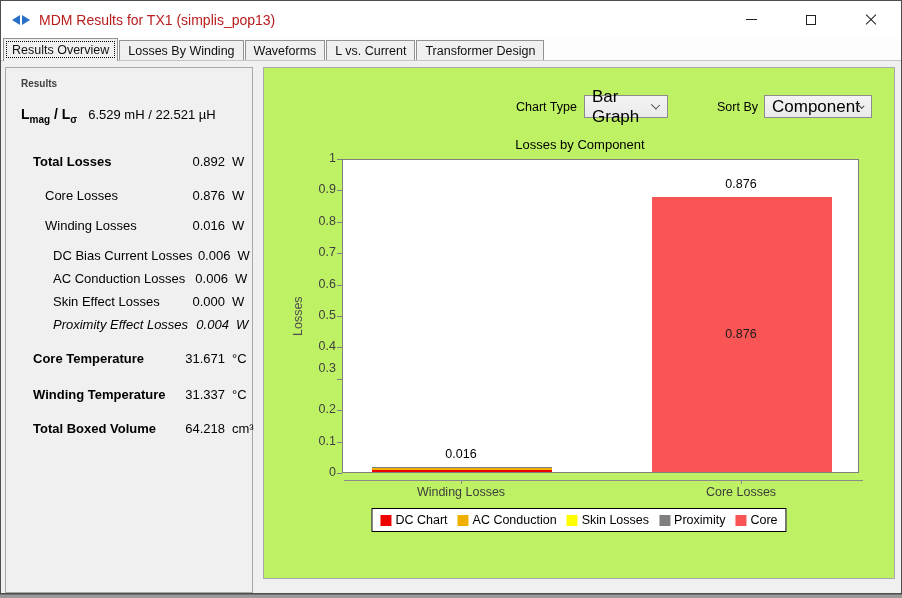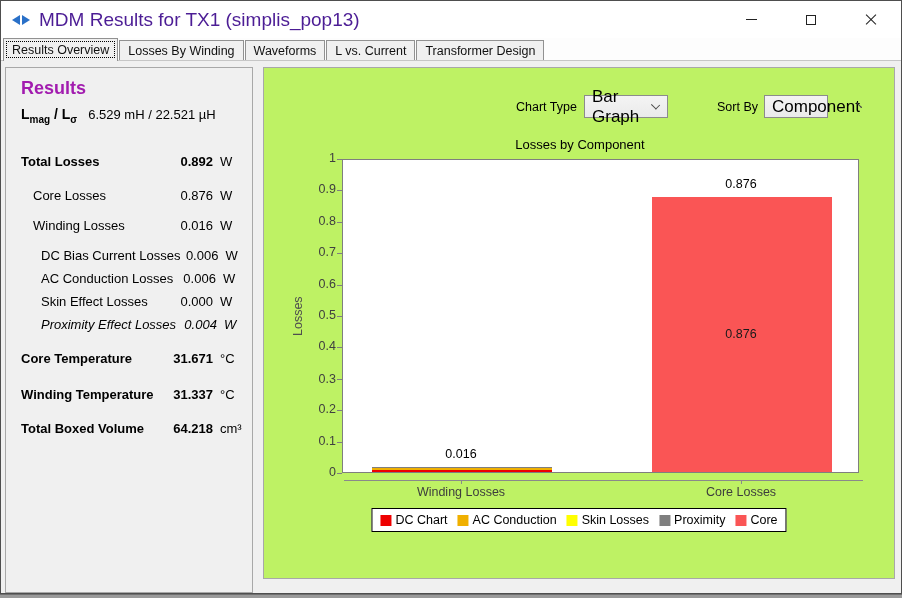--- a/index.html
+++ b/index.html
@@ -16,21 +16,21 @@
   .desktop-sliver { height:4px; background:#9a9a9a; border-top:1px solid #6f6f6f; }
 
   
   .titlebar {
     position:absolute; left:0; top:0; width:100%; height:37px;
     background:#ffffff; display:flex; align-items:center;
   }
   .app-icon { display:flex; align-items:center; margin-left:11px; margin-right:9px; }
   .tri-l { width:0;height:0;border-top:5px solid transparent;border-bottom:5px solid transparent;border-right:8px solid #2a70c8; margin-right:2px;}
   .tri-r { width:0;height:0;border-top:5px solid transparent;border-bottom:5px solid transparent;border-left:8px solid #2a70c8;}
-  .win-title { font-size:19px; color:#4c1d95; }
+  .win-title { font-size:14px; color:#b91c1c; }
   .winbtns { margin-left:auto; display:flex; height:100%; }
   .winbtn { width:60px; height:100%; display:flex; align-items:center; justify-content:center; cursor:default; }
   .glyph-min { width:11px; height:1px; background:#222; }
   .glyph-max { width:10px; height:10px; border:1px solid #222; }
   .glyph-close { position:relative; width:12px; height:12px; }
   .glyph-close::before,.glyph-close::after{
     content:""; position:absolute; left:-1px; top:5px; width:14px; height:1px; background:#222;
   }
   .glyph-close::before{ transform:rotate(45deg);} .glyph-close::after{ transform:rotate(-45deg);}
 
@@ -48,33 +48,33 @@
   .tab.active {
     height:23px; margin-bottom:-1px; z-index:3; position:relative;
     outline:1px dotted #000; outline-offset:-4px;
   }
 
   
   .results-panel {
     position:absolute; left:4px; top:66px; width:248px; height:526px;
     border:1px solid #a8a8a8; background:#f0f0f0;
   }
-  .results-heading { position:absolute; left:15px; top:10px; font-size:18px; font-weight:bold; color:#a21caf; }
+  .results-heading { position:absolute; left:15px; top:10px; font-size:10px; font-weight:bold; color:#404040; }
   .lline { position:absolute; left:15px; top:38px; font-size:14px; font-weight:bold; color:#000; white-space:nowrap; }
   .lline sub { font-size:10px; font-weight:bold; }
   .lline .lval { font-size:13px; font-weight:normal; margin-left:11px; }
-  .rows { position:absolute; left:0; top:86px; width:100%; }
+  .rows { position:absolute; left:12px; top:86px; width:100%; }
   .lrow { display:flex; align-items:baseline; height:16px; font-size:13px; color:#000; padding-right:6px; }
   .lrow.bold { font-weight:bold; }
   .lrow.ind0 .rlabel { padding-left:15px; }
   .lrow.ind1 .rlabel { padding-left:27px; }
   .lrow.ind2 .rlabel { padding-left:35px; }
   .rlabel { flex:1; white-space:nowrap; }
   .rvalue { width:48px; text-align:right; font-weight:normal; }
-  .lrow.bold .rvalue { font-weight:bold; }
+  .lrow.bold .rvalue { font-weight:normal; }
   .runit { width:33px; padding-left:7px; font-weight:normal; }
 
   
   .chart-panel {
     position:absolute; left:262px; top:66px; width:632px; height:512px;
     border:1px solid #a8a8a8; background:#bef264;
   }
   .ctrl-label { position:absolute; font-size:12.5px; color:#000; top:32px; }
   .dropdown {
     position:absolute; top:27px; height:23px; background:linear-gradient(#f4f4f4,#eaeaea);
@@ -203,21 +203,21 @@
       </div>
   </div>
 
   <div class="chart-panel" id="chart-panel">
     <span class="ctrl-label" style="left:252px;">Chart Type</span>
     <div class="dropdown" style="left:320px; width:84px;">
       <span>Bar Graph</span>
       <span class="chev"></span>
     </div>
     <span class="ctrl-label" style="left:453px;">Sort By</span>
-    <div class="dropdown" style="left:500px; width:64px;">
+    <div class="dropdown" style="left:500px; width:108px;">
       <span>Component</span>
       <span class="chev"></span>
     </div>
 
     <div class="chart-title">Losses by Component</div>
     <div class="ylab">Losses</div>
     <div class="plot" id="plot">
         <div class="bar-seg" style="left: 29px; width: 180px; bottom: 0px; height: 1.884px; background: rgb(238, 0, 0);"></div>
         <div class="bar-seg" style="left: 29px; width: 180px; bottom: 1.884px; height: 1.884px; background: rgb(240, 176, 0);"></div>
         <div class="bar-seg" style="left: 29px; width: 180px; bottom: 3.768px; height: 1.256px; background: rgb(127, 127, 127);"></div>
@@ -245,21 +245,21 @@
           <span class="swatch" style="background: rgb(250, 85, 85);"></span>
           <span>Core</span>
         </span>
       </div>
   <div class="ytick-label" style="top: 397px;">0</div>
       <div class="ytick-mark" style="top: 405px;"></div>
       <div class="ytick-label" style="top: 365.6px;">0.1</div>
       <div class="ytick-mark" style="top: 373.6px;"></div>
       <div class="ytick-label" style="top: 334.2px;">0.2</div>
       <div class="ytick-mark" style="top: 342.2px;"></div>
-      <div class="ytick-label" style="top: 304px;">0.3</div>
+      <div class="ytick-label" style="top: 293px;">0.3</div>
       <div class="ytick-mark" style="top: 310.8px;"></div>
       <div class="ytick-label" style="top: 271.4px;">0.4</div>
       <div class="ytick-mark" style="top: 279.4px;"></div>
       <div class="ytick-label" style="top: 240px;">0.5</div>
       <div class="ytick-mark" style="top: 248px;"></div>
       <div class="ytick-label" style="top: 208.6px;">0.6</div>
       <div class="ytick-mark" style="top: 216.6px;"></div>
       <div class="ytick-label" style="top: 177.2px;">0.7</div>
       <div class="ytick-mark" style="top: 185.2px;"></div>
       <div class="ytick-label" style="top: 145.8px;">0.8</div>

